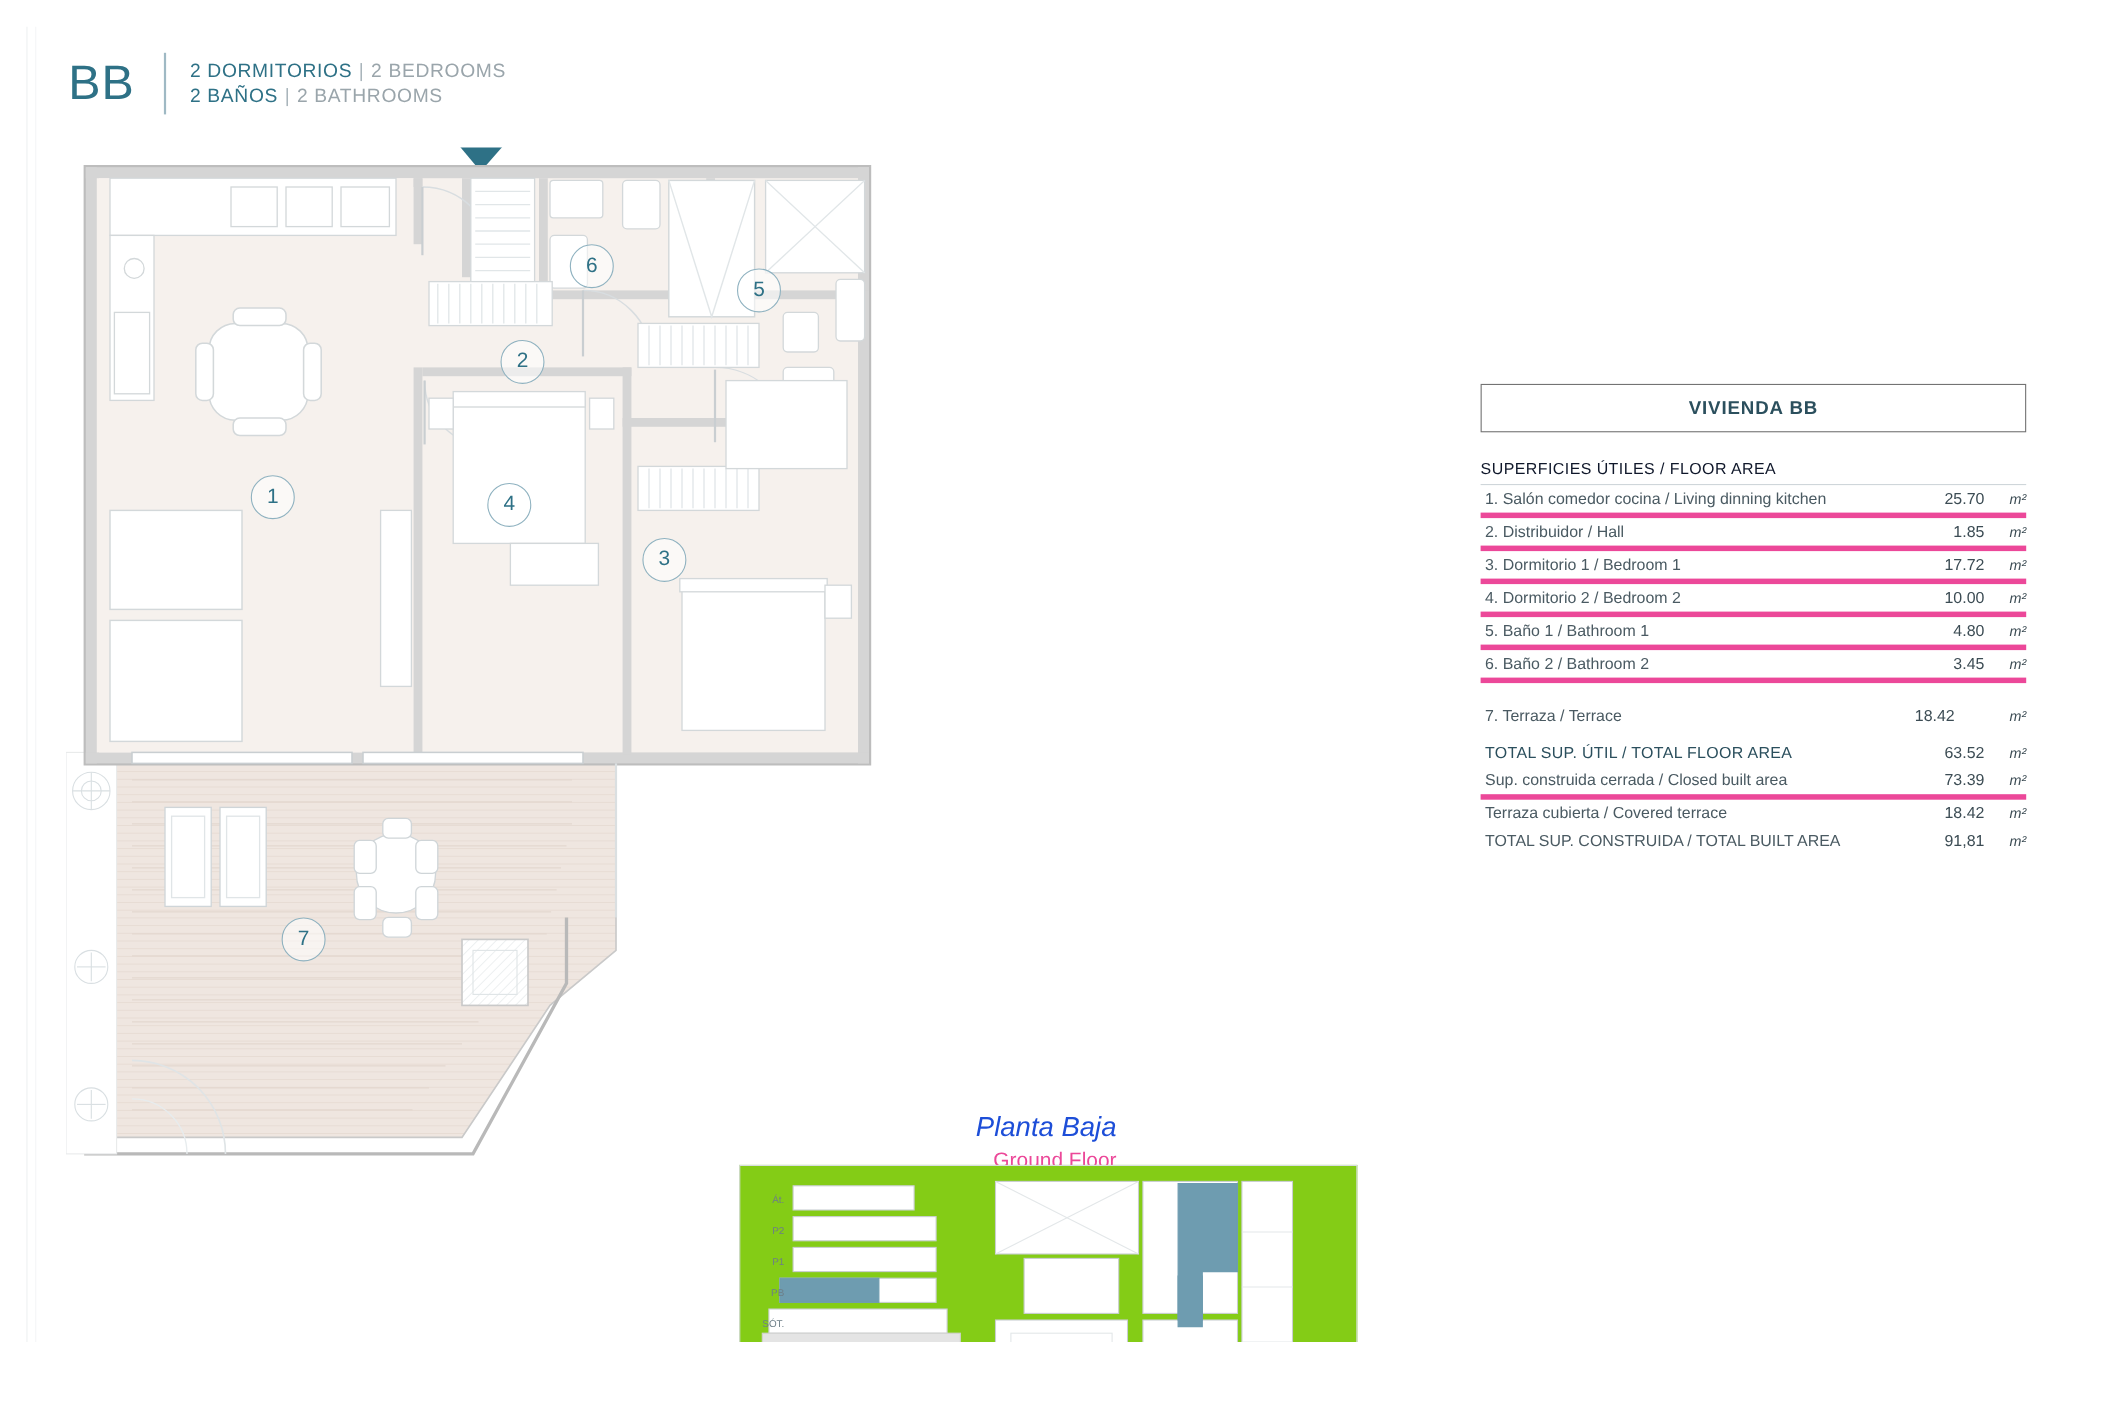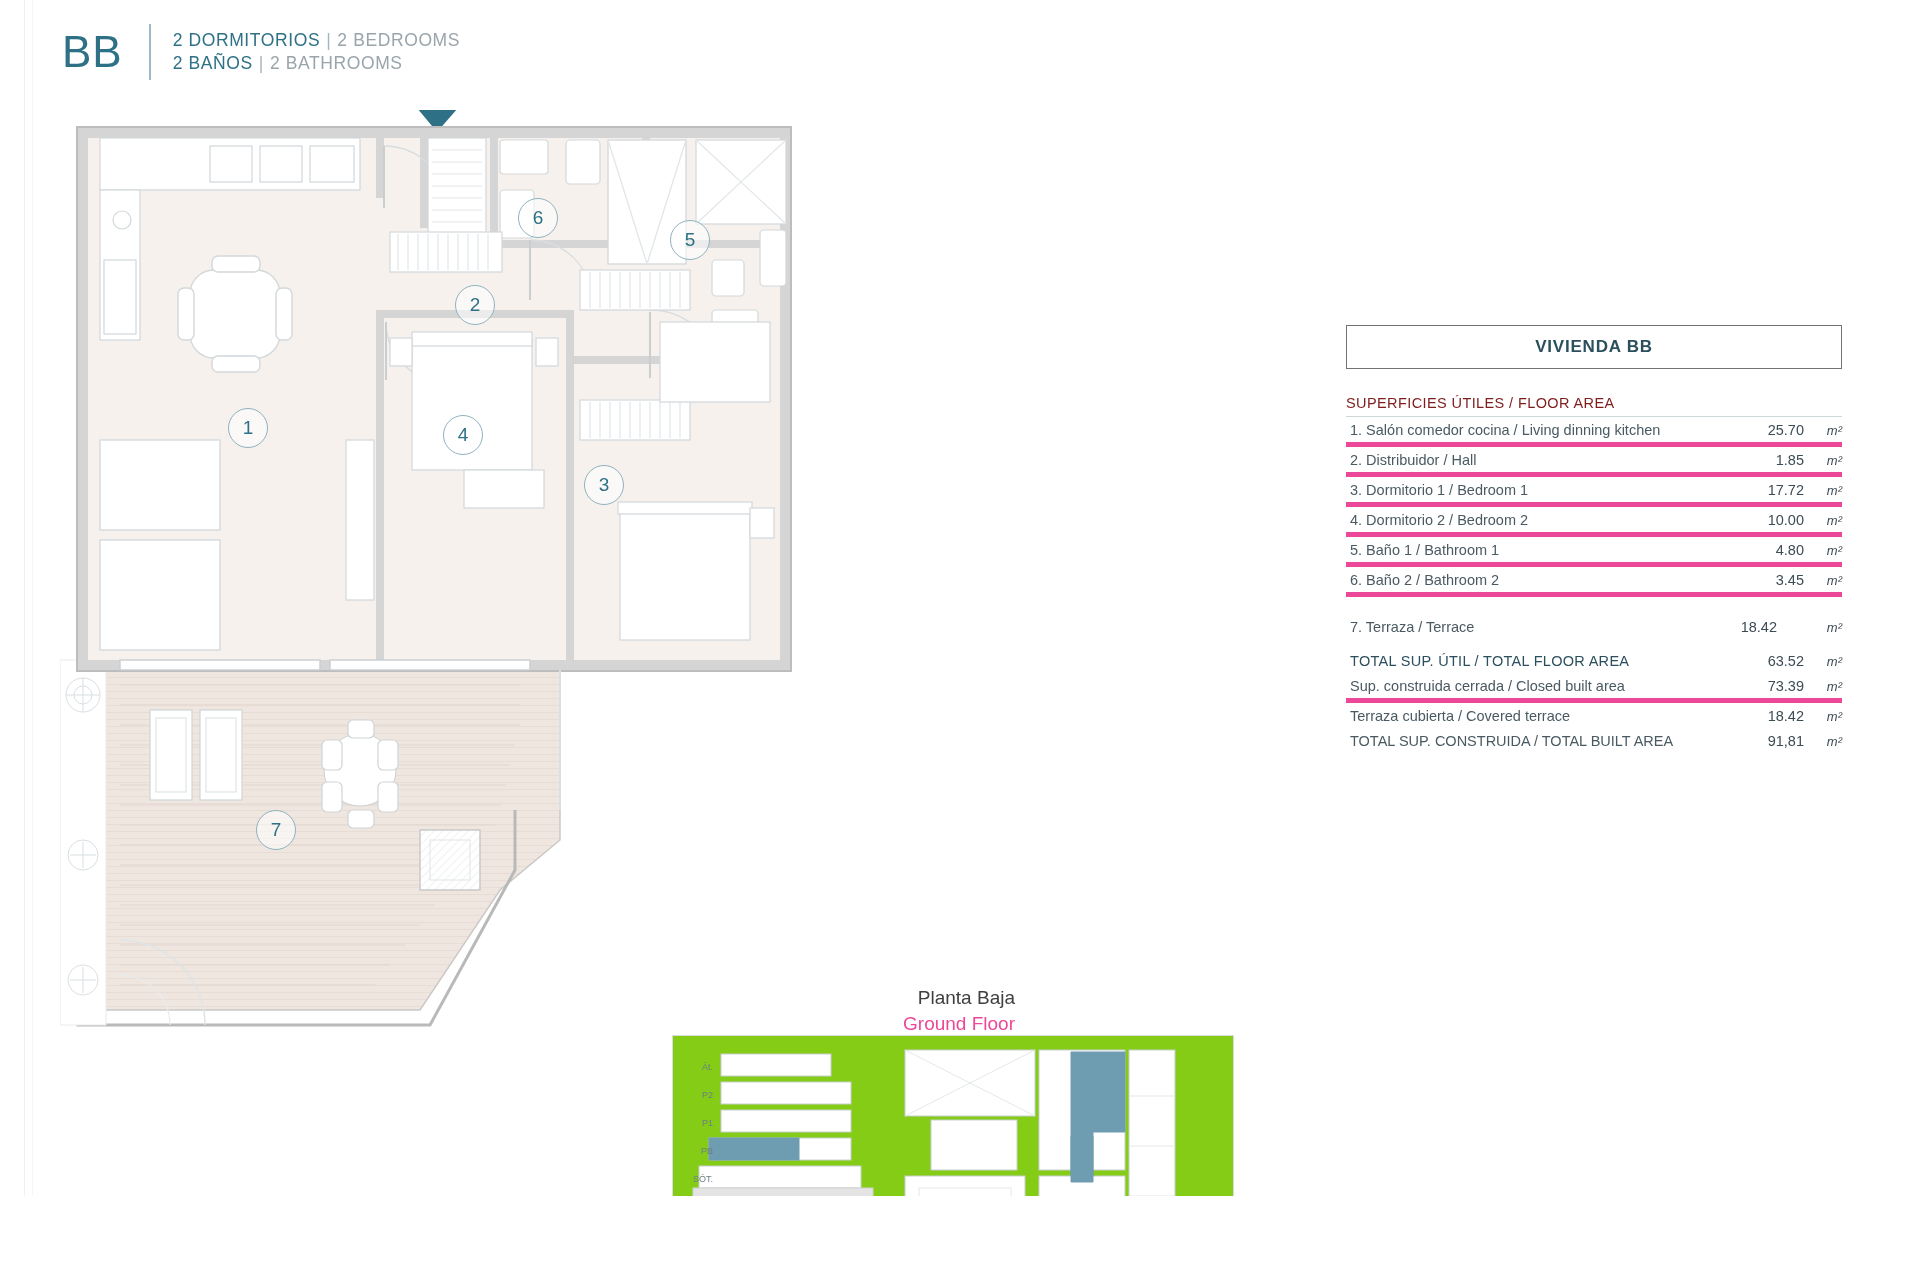--- a/index.html
+++ b/index.html
@@ -7,20 +7,21 @@
     padding: 0;
     background: #ffffff;
     font-family: "Liberation Sans", sans-serif;
   }
   #page {
     position: relative;
     width: 1920px;
     height: 1196px;
     background: #ffffff;
     overflow: hidden;
+    margin-top: 24px;
   }
   
   .header {
     position: absolute;
     left: 62px;
     top: 24px;
     display: flex;
     align-items: center;
   }
   .bb-code {
@@ -77,21 +78,21 @@
   }
 
   
   .floor-label {
     position: absolute;
     right: 905px;
     top: 985px;
     text-align: right;
     line-height: 1.35;
   }
-  .floor-es { color: #404040; font-size: 19px; }
+  .floor-es { color: #1d4ed8; font-size: 25px; font-style: italic; }
   .floor-en { color: #ec4899; font-size: 19px; }
 
   
   .keyplan {
     position: absolute;
     left: 672px;
     top: 1035px;
     width: 560px;
     height: 232px;
     border: 1px solid #d8dde0;
@@ -119,21 +120,21 @@
     justify-content: center;
     font-size: 17px;
     font-weight: bold;
     letter-spacing: 0.8px;
     color: #2b4f5d;
   }
   .sec-head {
     margin-top: 26px;
     font-size: 14.5px;
     letter-spacing: 0.4px;
-    color: #7f1d1d;
+    color: #0f172a;
     padding-bottom: 5px;
     border-bottom: 1px solid #cfd6da;
   }
   .row {
     display: flex;
     align-items: baseline;
     font-size: 14.5px;
     color: #4a5a62;
     padding: 5px 0 4px 0;
     border-bottom: 5px solid #ec4899;

